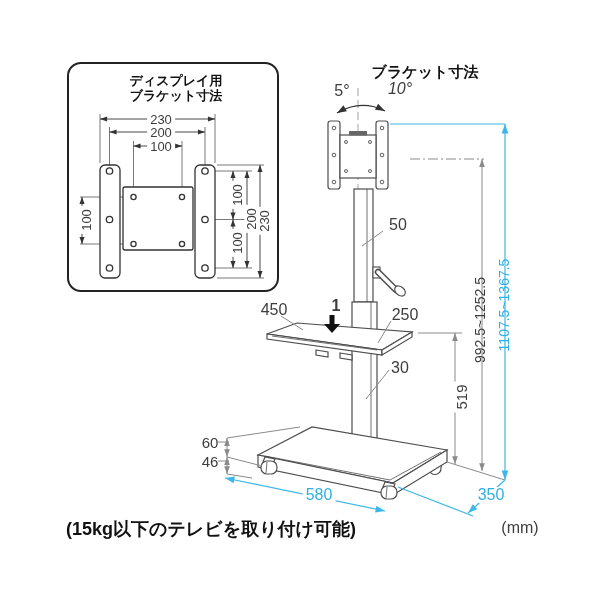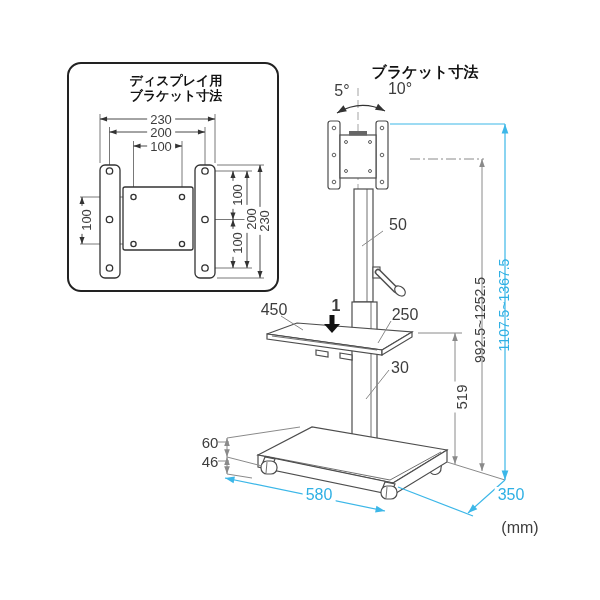--- a/index.html
+++ b/index.html
@@ -194,32 +194,33 @@
     <span class="lbl s13 bg" style="left:157px;top:132px;">200</span>
     <span class="lbl s13 bg" style="left:157px;top:146px;">100</span>
     <span class="lbl rot s13 bg" style="left:82px;top:220px;">100</span>
     <span class="lbl rot s13 bg" style="left:233px;top:195px;">100</span>
     <span class="lbl rot s13 bg" style="left:233px;top:243px;">100</span>
     <span class="lbl rot s13 bg" style="left:247px;top:219px;">200</span>
     <span class="lbl rot s13 bg" style="left:260px;top:221px;">230</span>
 
     <span class="lbl jp bold s15" style="left:421px;top:71px;">ブラケット寸法</span>
     <span class="lbl s16" style="left:338px;top:91px;">5°</span>
-    <span class="lbl s16" style="left:396px;top:89px;">10°</span>
+    <span class="lbl s16" style="left:396px;top:89px;font-style:italic;">10°</span>
 
     <span class="lbl s16" style="left:394px;top:225px;">50</span>
     <span class="lbl s16" style="left:270px;top:310px;">450</span>
     <span class="lbl bold s16" style="left:332px;top:306px;">1</span>
     <span class="lbl s16" style="left:401px;top:315px;">250</span>
     <span class="lbl s16" style="left:396px;top:368px;">30</span>
 
     <span class="lbl rot s15 bg" style="left:457px;top:397px;">519</span>
     <span class="lbl rot s14" style="left:476px;top:320px;">992.5~1252.5</span>
     <span class="lbl rot s14 blue" style="left:500px;top:305px;">1107.5~1367.5</span>
 
     <span class="lbl s15" style="left:206px;top:442px;">60</span>
     <span class="lbl s15" style="left:206px;top:461px;">46</span>
     <span class="lbl s16 blue bg" style="left:306px;top:495px;margin-left:9px;">580</span>
-    <span class="lbl s16 blue bg" style="left:487px;top:495px;margin-left:20px;">350</span>
-
+    <span class="lbl s16 blue bg" style="left:487px;top:495px;">350</span>
+
+    <div class="txt bold s18" style="left:62px;top:517px;">(15kg以下のテレビを取り付け可能)</div>
     <span class="lbl s16" style="left:516px;top:528px;">(mm)</span>
   </div>
 </div>
 
 </body></html>

